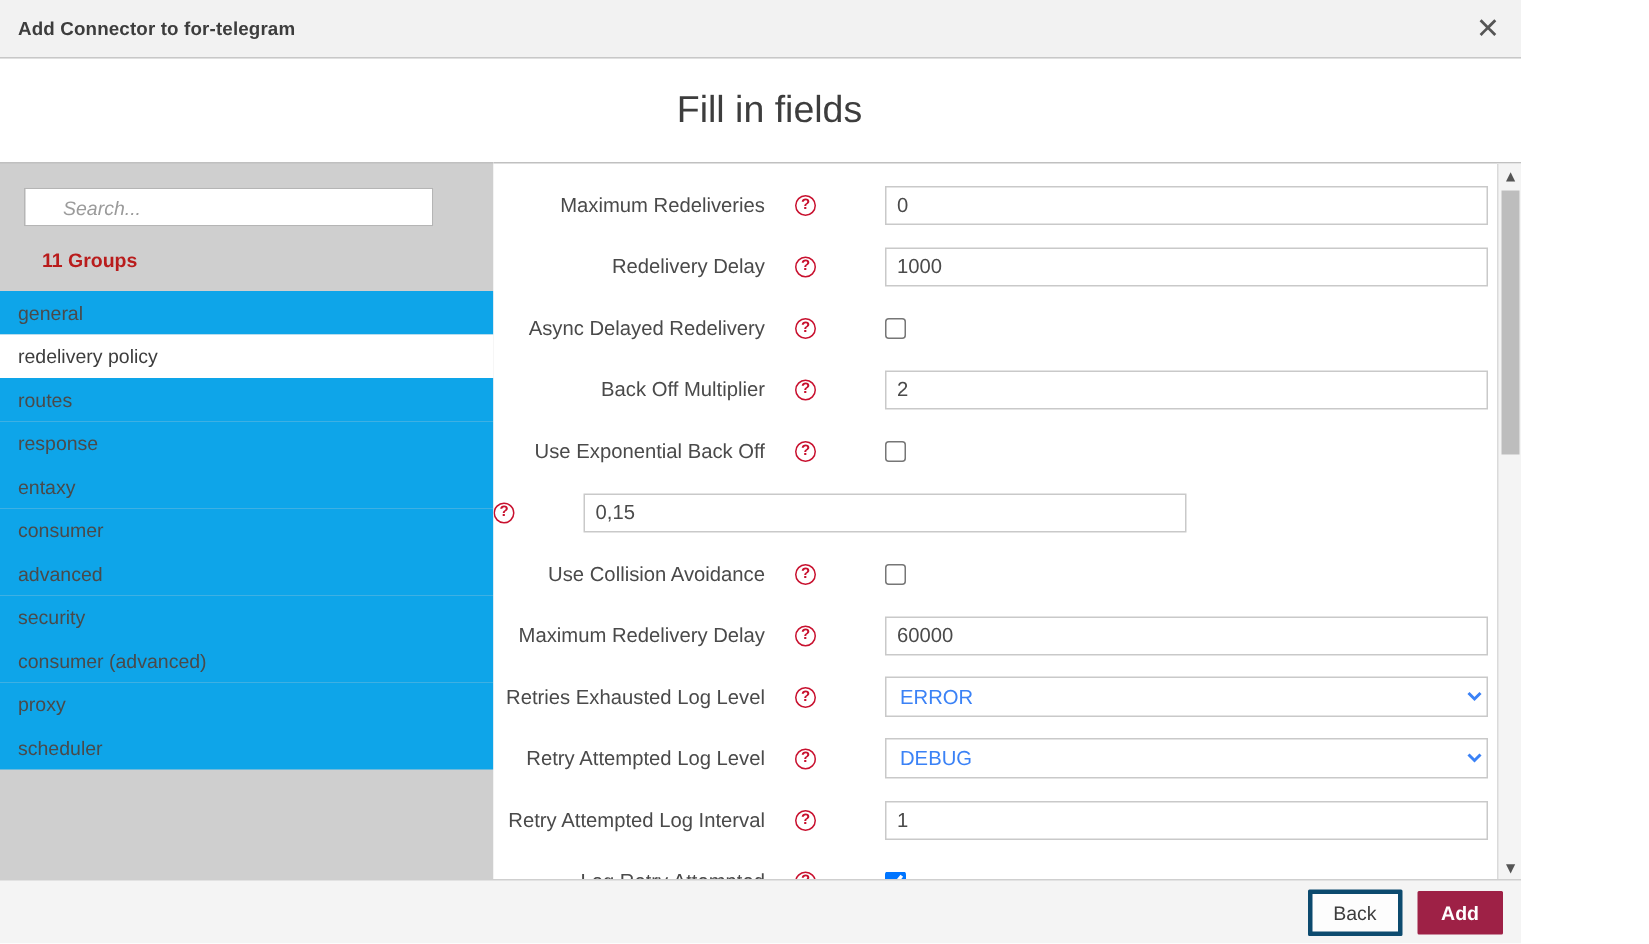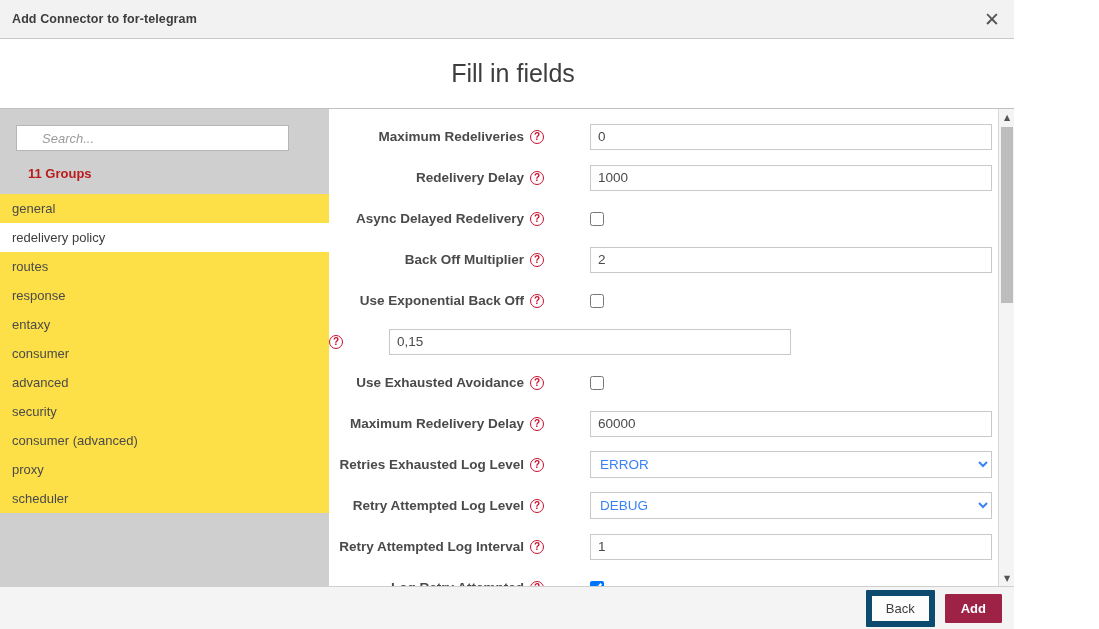--- a/index.html
+++ b/index.html
@@ -78,21 +78,21 @@
     font-size: 13px; font-weight: 700; color: #b91c1c;
   }
   .group-list { flex: 1 1 auto; }
   .group-item {
     height: 29px;
     display: flex; align-items: center;
     padding-left: 12px;
     font-size: 13px;
     color: #4a4a4a;
     cursor: pointer;
-    background: #fde047;
+    background: #0ea5e9;
   }
   .group-item.selected { background: #ffffff; color: #3d3d3d; }
 
   
   .main {
     flex: 1 1 auto;
     background: #fff;
     border-top: 1px solid #c0c0c0;
     position: relative;
     overflow: hidden;
@@ -103,24 +103,24 @@
     padding-top: 7px;
   }
   .field-row {
     display: flex; align-items: center;
     height: 41px;
   }
   .field-label {
     width: 201px;
     text-align: right;
     font-size: 13.5px;
-    font-weight: 700;
+    font-weight: 400;
     color: #4a4a4a;
     white-space: nowrap;
-    padding-right: 6px;
+    padding-right: 20px;
   }
   .help-icon {
     flex: 0 0 auto;
     width: 14px; height: 14px;
     margin-right: 46px;
     border-radius: 50%;
     border: 1.6px solid #c8102e;
     color: #c8102e;
     font-size: 10px; font-weight: 700; line-height: 11px;
     text-align: center;
@@ -186,21 +186,21 @@
     gap: 10px;
   }
   .btn {
     font-family: "Liberation Sans", sans-serif;
     font-size: 13px;
     cursor: pointer;
     border-radius: 1px;
   }
   .btn-back {
     background: #fdfdfd;
-    border: 6px solid #0c4a6e;
+    border: 3px solid #0c4a6e;
     color: #3d3d3d;
     padding: 5px 14px;
   }
   .btn-add {
     background: #9e2146;
     border: 1px solid #9e2146;
     color: #ffffff;
     font-weight: 700;
     padding: 6px 15px;
   }
@@ -266,21 +266,21 @@
           <div class="field-row">
             <div class="field-label">Use Exponential Back Off</div>
             <div class="help-icon">?</div>
             <input type="checkbox" class="checkbox-input" style="">
           </div>
           <div class="field-row">
             <div class="help-icon">?</div>
             <input type="text" class="text-input" value="0,15" style="">
           </div>
           <div class="field-row">
-            <div class="field-label">Use Exhausted Avoidance</div>
+            <div class="field-label">Use Collision Avoidance</div>
             <div class="help-icon">?</div>
             <input type="checkbox" class="checkbox-input" style="">
           </div>
           <div class="field-row">
             <div class="field-label">Maximum Redelivery Delay</div>
             <div class="help-icon">?</div>
             <input type="text" class="text-input" value="60000" style="">
           </div>
           <div class="field-row">
             <div class="field-label">Retries Exhausted Log Level</div>

